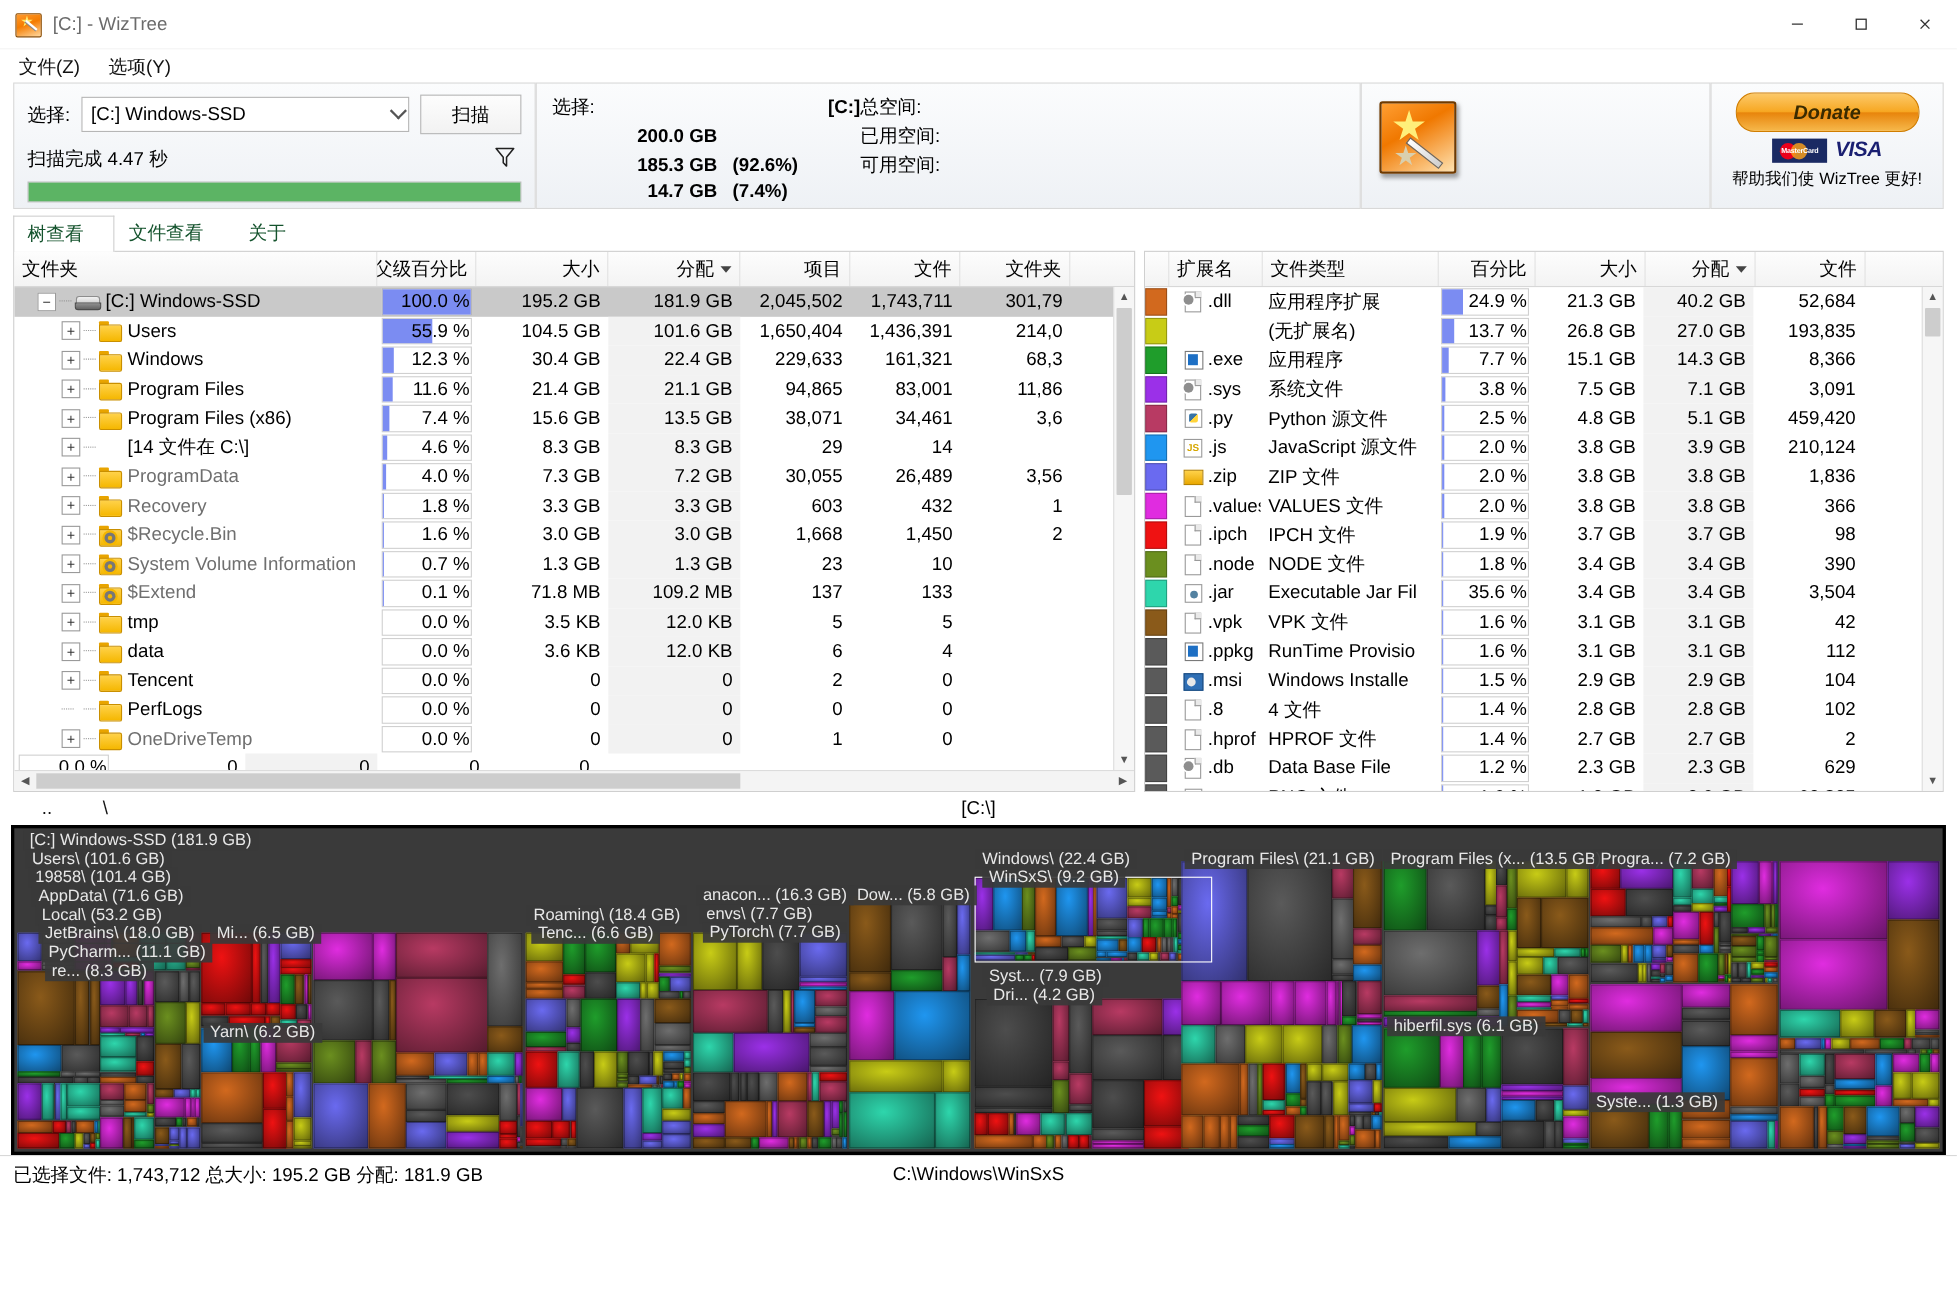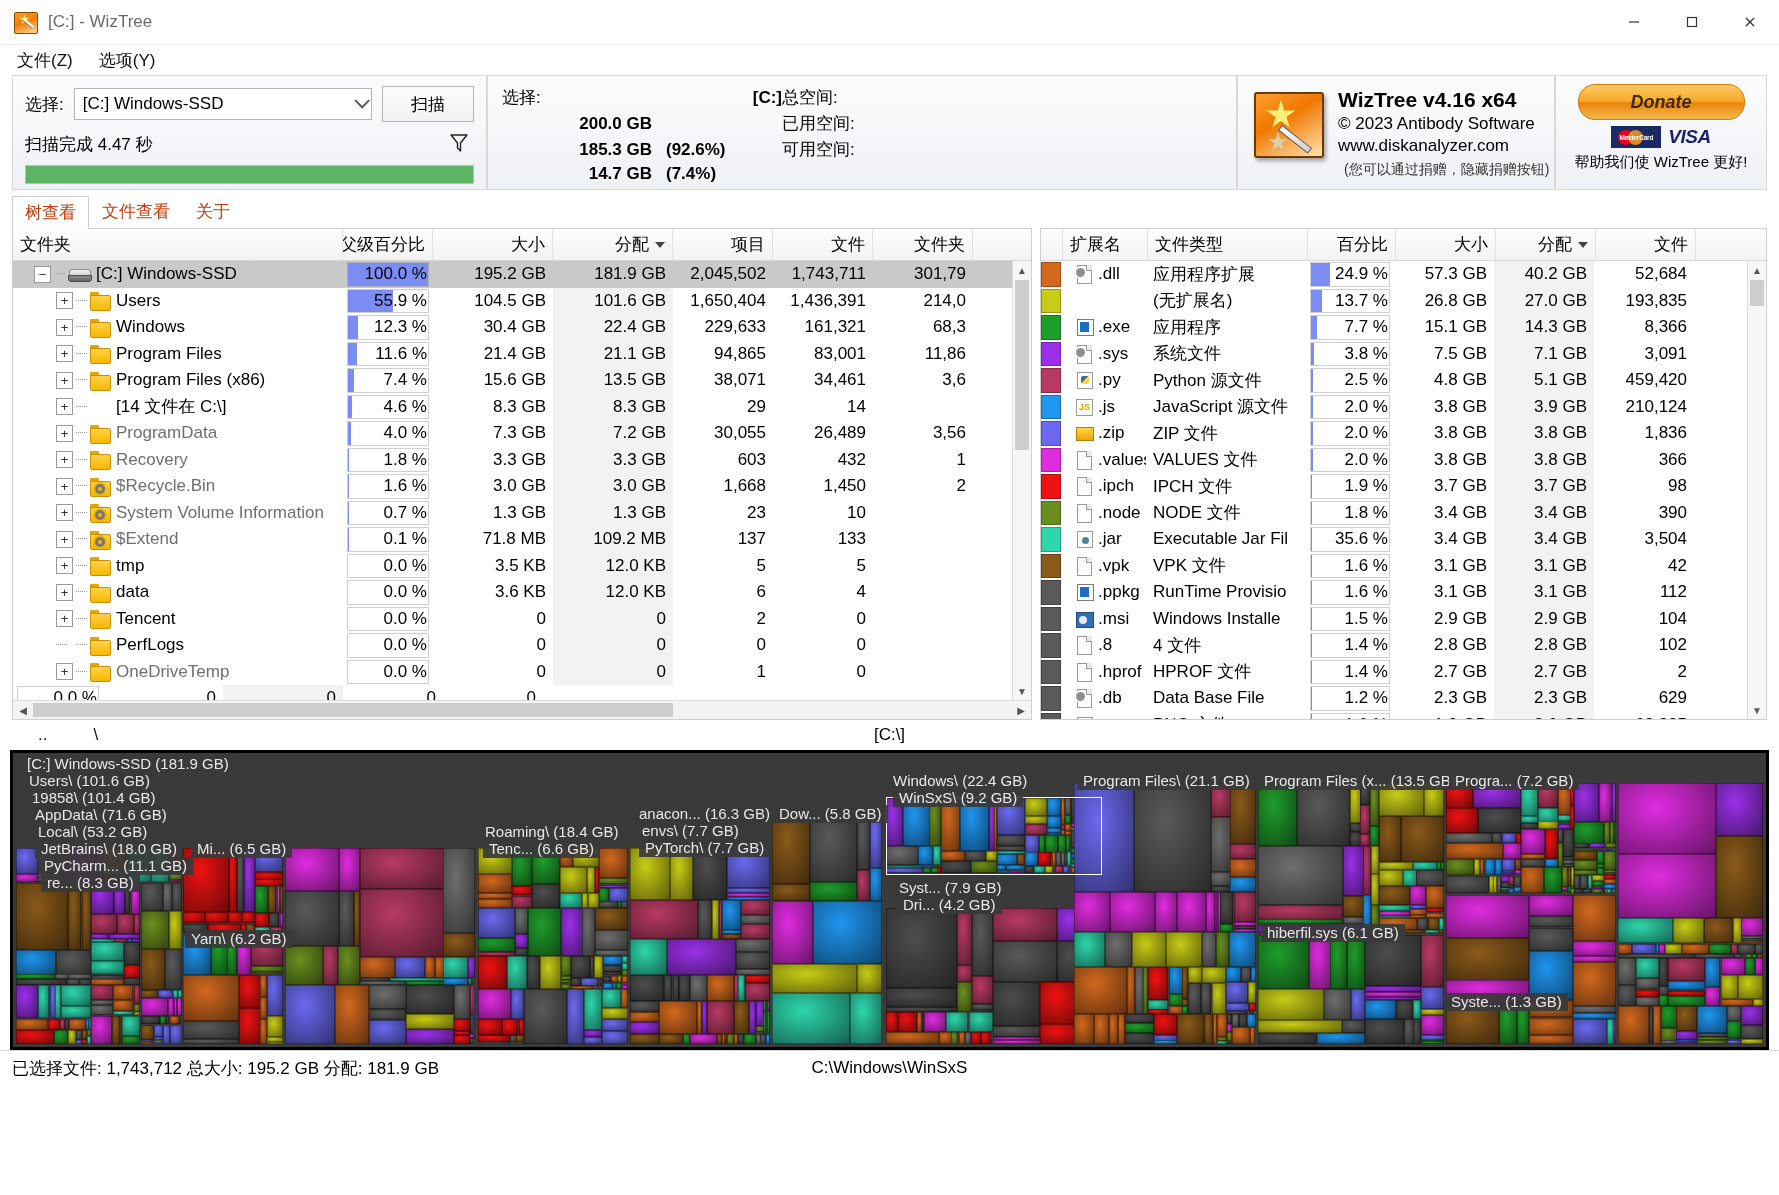--- a/index.html
+++ b/index.html
@@ -55,21 +55,21 @@
   .donate-btn{width:165px;height:34px;border-radius:17px;background:linear-gradient(180deg,#fcc96a 0%,#f7a823 48%,#e8850c 52%,#f6b84b 100%);border:1px solid #d07d00;display:flex;align-items:center;justify-content:center;font-style:italic;font-weight:bold;font-size:18px;color:#3a2b00;}
   .cards{display:flex;align-items:center;gap:7px;margin-top:6px;}
   .mc{width:50px;height:22px;background:#1a2a63;display:flex;align-items:center;justify-content:center;position:relative;}
   .mc .c1{position:absolute;left:7px;width:15px;height:15px;border-radius:50%;background:#eb001b;}
   .mc .c2{position:absolute;left:17px;width:15px;height:15px;border-radius:50%;background:#f79e1b;opacity:.85;}
   .mc span{position:relative;z-index:2;font-size:6.5px;color:#fff;font-weight:bold;letter-spacing:-.2px;}
   .visa{font-size:19px;font-weight:bold;font-style:italic;color:#1a1f71;letter-spacing:-.5px;}
   .donate-note{font-size:15px;margin-top:5px;}
   
   .tabs{display:flex;align-items:flex-end;padding:8px 0 0 12px;height:30px;}
-  .tab{padding:4px 12px 5px 12px;font-size:17px;color:#c2410c;border:1px solid transparent;border-bottom:none;}
+  .tab{padding:4px 27px 5px 12px;font-size:17px;color:#14532d;border:1px solid transparent;border-bottom:none;}
   .tab.active{background:#fff;border-color:#cfcfcf;position:relative;top:1px;}
   
   .main{display:flex;padding:0 12px;gap:8px;height:492px;box-sizing:border-box;}
   .grid-box{border:1px solid #cfcfcf;background:#fff;box-sizing:border-box;display:flex;flex-direction:column;overflow:hidden;}
   .tree-box{width:1020px;}
   .ft-box{flex:1;}
   .ghead{display:flex;height:31px;background:linear-gradient(180deg,#fdfdfd,#f3f3f3);border-bottom:1px solid #d7d7d7;flex:0 0 auto;}
   .gh{display:flex;align-items:center;border-right:1px solid #e2e2e2;font-size:17px;padding:0 7px;box-sizing:border-box;white-space:nowrap;overflow:hidden;}
   .gh.r{justify-content:flex-end;}
   .gh .sortarrow{margin-left:6px;width:0;height:0;border-left:5px solid transparent;border-right:5px solid transparent;border-top:6px solid #444;}
@@ -214,26 +214,20 @@
     </div>
   </div>
 
   <div class="panel panel-about">
     <div class="about-icon">
       <div class="folder"></div>
         <div class="star"></div>
         <div class="star2"></div>
         <div class="wand"></div>
     </div>
-    <div class="about-txt">
-      <div class="about-title">WizTree v4.16 x64</div>
-      <div class="about-line">© 2023 Antibody Software</div>
-      <div class="about-line">www.diskanalyzer.com</div>
-      <div class="about-note">(您可以通过捐赠，隐藏捐赠按钮)</div>
-    </div>
   </div>
 
   <div class="panel panel-donate">
     <div class="donate-btn">Donate</div>
     <div class="cards">
       <div class="mc">
         <div class="c1"></div>
           <div class="c2"></div>
           <span>MasterCard</span>
       </div>
@@ -713,21 +707,21 @@
               </span>
               <span>.dll</span>
             </div>
             <div class="cell" style="width:160px">应用程序扩展</div>
             <div class="cell pct" style="width:88px">
               <span class="pctbox">
                 <span class="pctfill" style="width:24.9%"></span>
               </span>
               <span class="pcttxt">24.9 %</span>
             </div>
-            <div class="cell r" style="width:100px">57.3 GB</div>
+            <div class="cell r" style="width:100px">21.3 GB</div>
             <div class="cell r" style="width:100px;background:#f2f2f2">40.2 GB</div>
             <div class="cell r" style="width:100px">52,684</div>
           </div>
           <div class="row">
             <div class="swatch" style="background:#c8cc16"></div>
             <div class="cell extcell" style="width:79px">
               <span class="exticon"></span>
               <span></span>
             </div>
             <div class="cell" style="width:160px">(无扩展名)</div>

